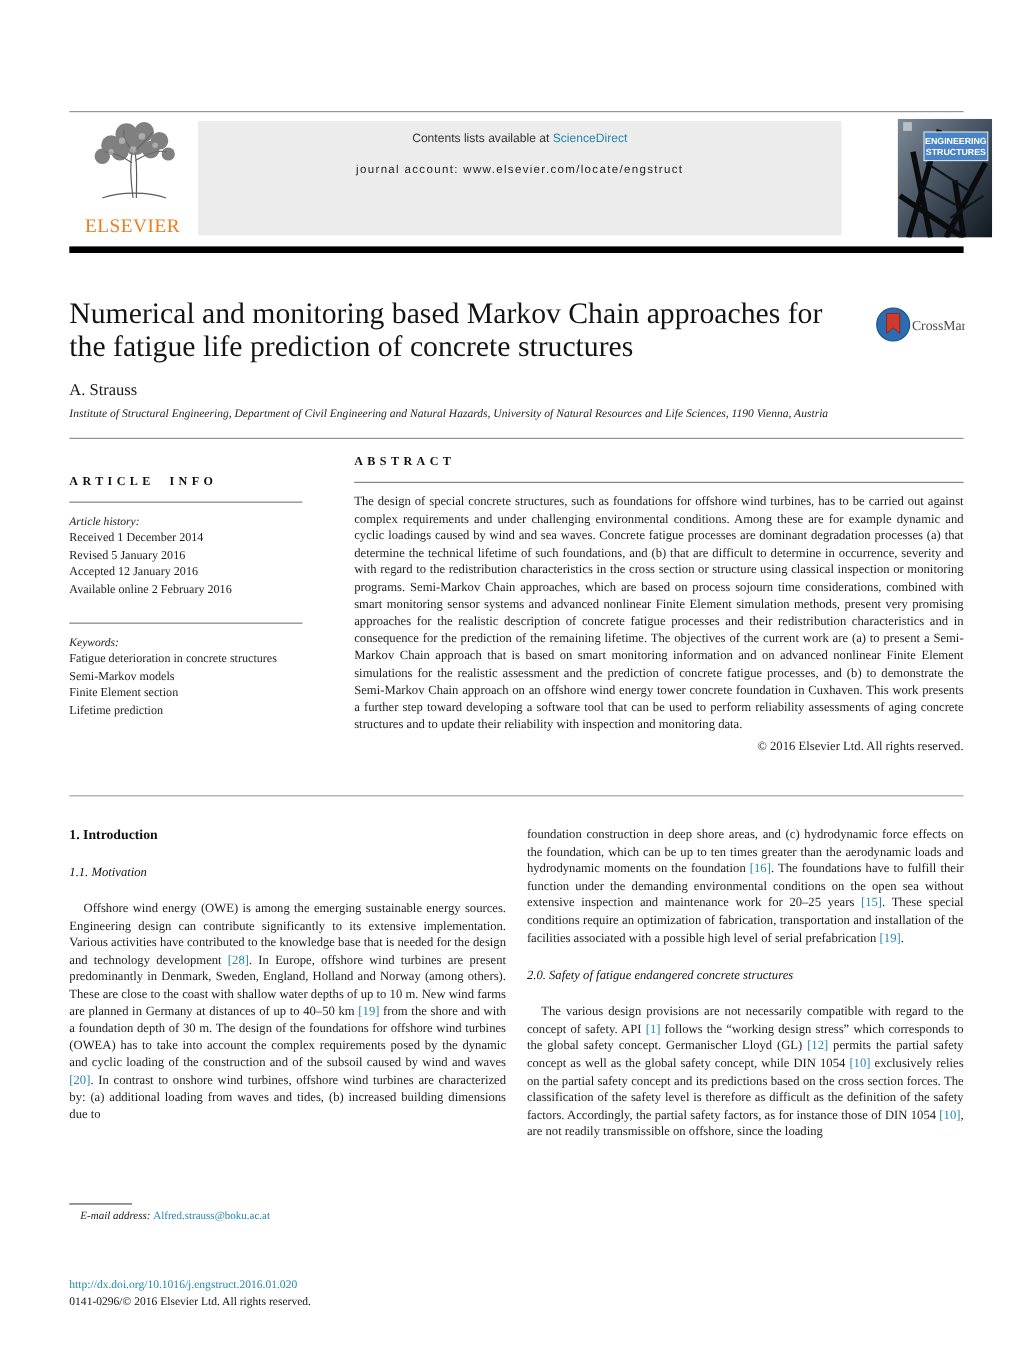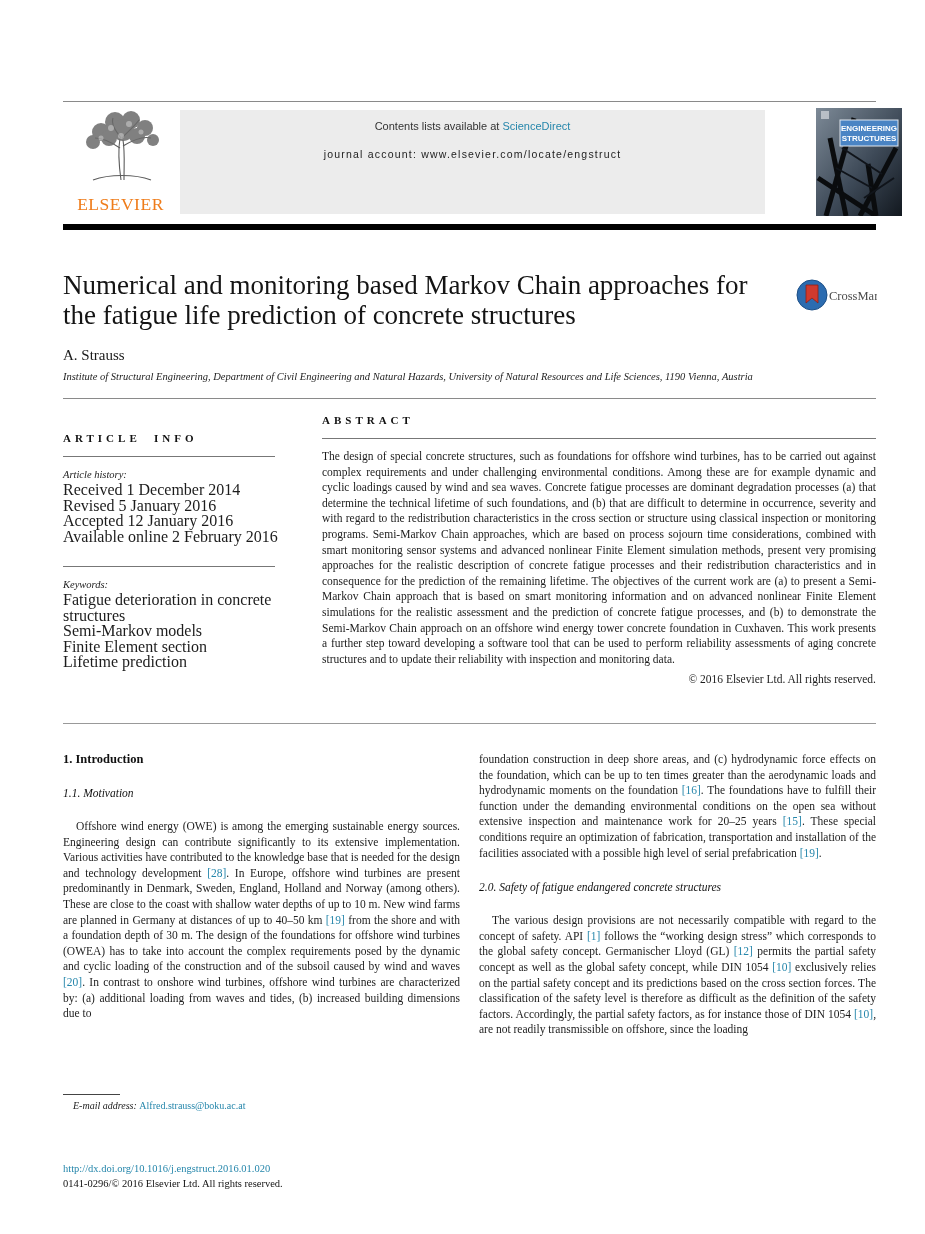--- a/index.html
+++ b/index.html
@@ -29,21 +29,21 @@
 
   .author { position:absolute; top:347px; left:63px; font-size:15px; color:#1a1a1a; }
   .affiliation { position:absolute; top:371px; left:63px; width:813px; font-style:italic; font-size:10.5px; color:#222; }
 
   .rule-a { position:absolute; top:398px; left:63px; width:813px; height:1px; background:#8a8a8a; }
 
   .info-col { position:absolute; top:432px; left:63px; width:252px; }
   .col-heading { font-size:11px; font-weight:bold; letter-spacing:4px; color:#111; }
   .sub-rule { height:1px; background:#777; width:212px; margin:12px 0 10px 0; }
   .info-label { font-style:italic; font-size:10.5px; line-height:15px; color:#222; }
-  .info-item { font-size:16px; line-height:15.5px; color:#1c1c1c; }
+  .info-item { font-size:11px; line-height:15.5px; color:#1c1c1c; }
   .kw-gap { height:10px; }
 
   .abs-col { position:absolute; top:414px; left:322px; width:554px; }
   .abs-col .sub-rule { width:554px; }
   .abs-text { font-size:11.5px; line-height:15.6px; text-align:justify; color:#1c1c1c; }
   .abs-copy { font-size:11.5px; text-align:right; margin-top:6px; color:#1c1c1c; }
 
   .mid-rule { position:absolute; top:723px; left:63px; width:813px; height:1px; background:#999; }
 
   .body-col { position:absolute; top:752px; width:397px; }

